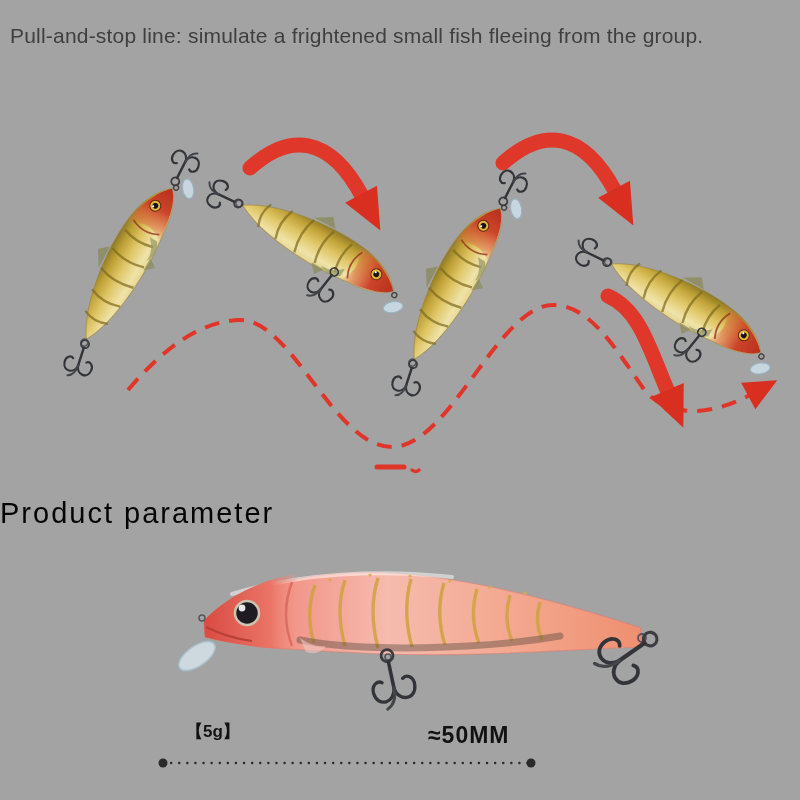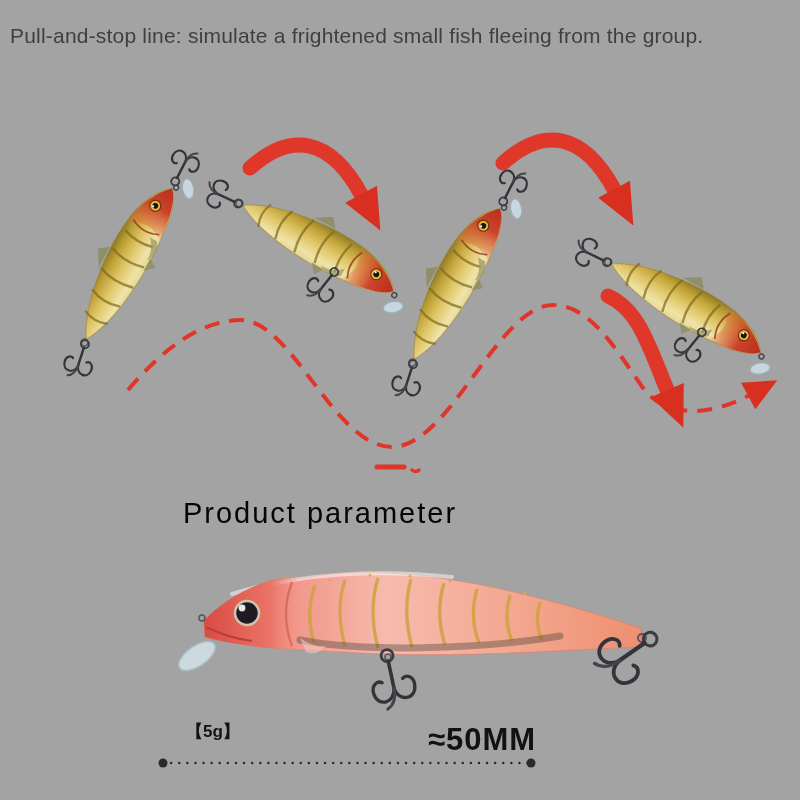--- a/index.html
+++ b/index.html
@@ -6,26 +6,26 @@
   .page{
     position:relative;width:800px;height:800px;background:#a3a3a3;overflow:hidden;
     font-family:"Liberation Sans","DejaVu Sans",sans-serif;
   }
   .title{
     position:absolute;left:10px;top:24px;width:786px;
     font-size:21px;color:#3f3f3f;white-space:nowrap;letter-spacing:.2px;
   }
   .scene{position:absolute;left:0;top:0;width:800px;height:800px;}
   .section-heading{
-    position:absolute;left:0;top:497px;width:640px;text-align:center;
+    position:absolute;left:0;top:497px;width:640px;text-align:left;
     font-size:29px;font-weight:500;color:#050505;letter-spacing:2px;
   }
   .param{position:absolute;color:#121212;font-weight:600;}
   .param-weight{left:186px;top:720px;font-size:17px;}
-  .param-length{left:428px;top:722px;font-size:31px;letter-spacing:1px;}
+  .param-length{left:428px;top:722px;font-size:23px;letter-spacing:1px;}
 </style>
 </head>
 <body>
 
 <div class="page">
 
   <div class="title">Pull-and-stop line: simulate a frightened small fish fleeing from the group.</div>
 
   <svg class="scene" viewBox="0 0 800 800">
     <defs>

